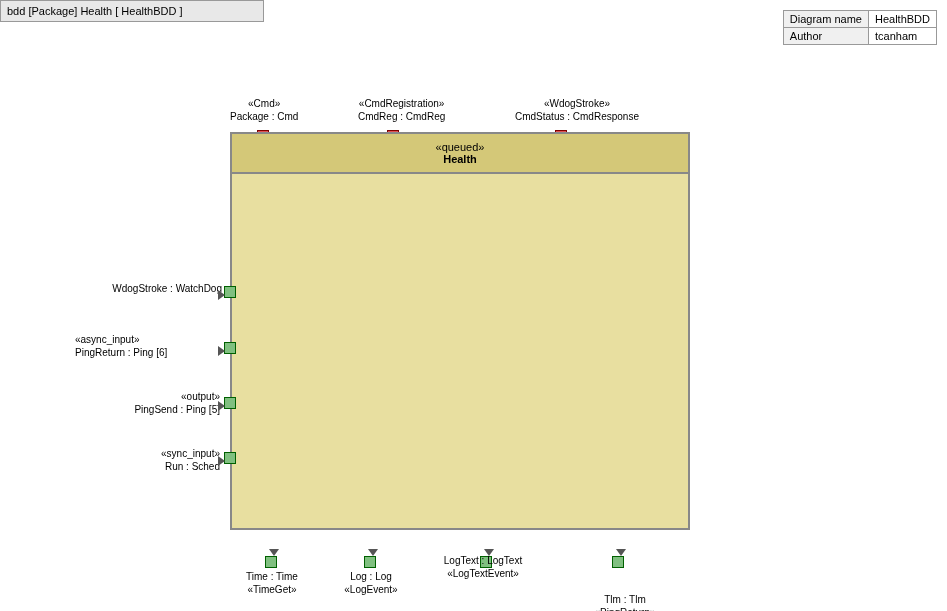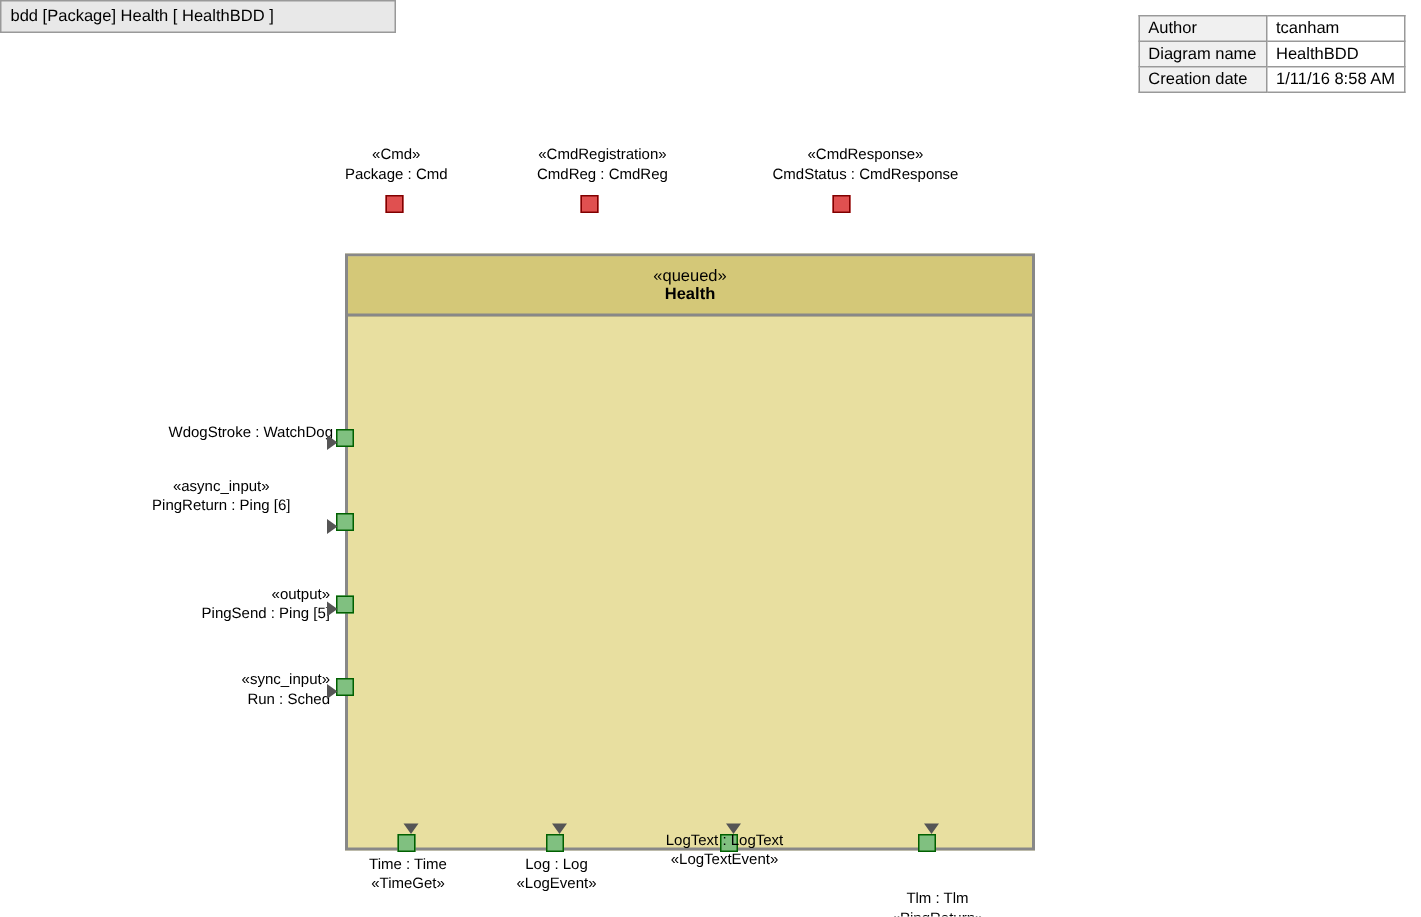--- a/index.html
+++ b/index.html
@@ -60,21 +60,20 @@
 
     
     #health-block {
       position: absolute;
       top: 110px;
       left: 230px;
       width: 460px;
       height: 398px;
       background: #e8dfa0;
       border: 2px solid #888;
-      margin-top: 37px;
     }
 
     #health-header {
       height: 40px;
       background: #d4c878;
       border-bottom: 2px solid #888;
       display: flex;
       flex-direction: column;
       align-items: center;
       justify-content: center;
@@ -127,67 +126,63 @@
 </head>
 <body>
 
 <div id="title-bar">
   <span>bdd [Package] Health [ HealthBDD ]</span>
 </div>
 
 <table id="info-table">
   <tbody>
       <tr>
-    <td>Author</td>
-    <td>tcanham</td>
-  </tr>
-  <tr>
     <td>Diagram name</td>
     <td>HealthBDD</td>
   </tr>
   <tr>
-    <td>Creation date</td>
-    <td>1/11/16 8:58 AM</td>
+    <td>Author</td>
+    <td>tcanham</td>
   </tr>
 </tbody>
   </table>
 
 <div id="diagram-area">
 
   <div class="port-label" style="left:230px; top:75px;">
     <div>«Cmd»</div>
     <div>Package : Cmd</div>
   </div>
   <div class="port-red" style="left:257px; top:108px;"></div>
 
   <div class="port-label" style="left:358px; top:75px;">
     <div>«CmdRegistration»</div>
     <div>CmdReg : CmdReg</div>
   </div>
   <div class="port-red" style="left:387px; top:108px;"></div>
 
   <div class="port-label" style="left:515px; top:75px;">
-    <div>«CmdResponse»</div>
+    <div>«WdogStroke»</div>
     <div>CmdStatus : CmdResponse</div>
   </div>
   <div class="port-red" style="left:555px; top:108px;"></div>
 
   <div id="health-block">
     <div id="health-header">
       <span>«queued»</span>
       <strong>Health</strong>
     </div>
   </div>
 
   <div class="port-label" style="left:52px; top:260px; text-align:right; width:170px;">
     <div>WdogStroke : WatchDog</div>
   </div>
   <div class="port-green" style="left:224px; top:264px;"></div>
 
-  <div class="port-label" style="left:75px; top:296px; text-align:center; width:145px;">
+  <div class="port-label" style="left:75px; top:311px; text-align:left; width:145px;">
     <div>«async_input»</div>
     <div>PingReturn : Ping [6]</div>
   </div>
   <div class="port-green" style="left:224px; top:320px;"></div>
 
   <div class="port-label" style="left:75px; top:368px; text-align:right; width:145px;">
     <div>«output»</div>
     <div>PingSend : Ping [5]</div>
   </div>
   <div class="port-green" style="left:224px; top:375px;"></div>

